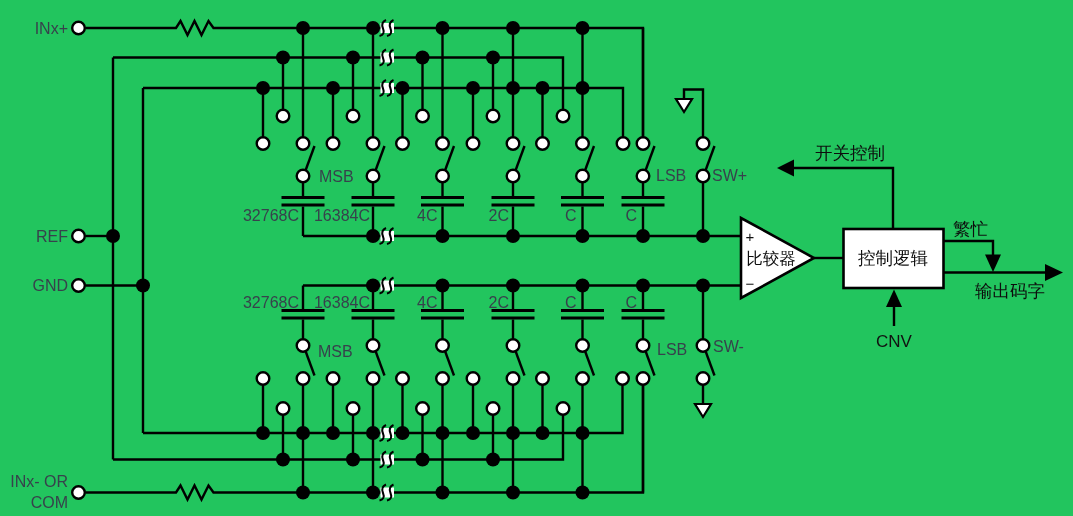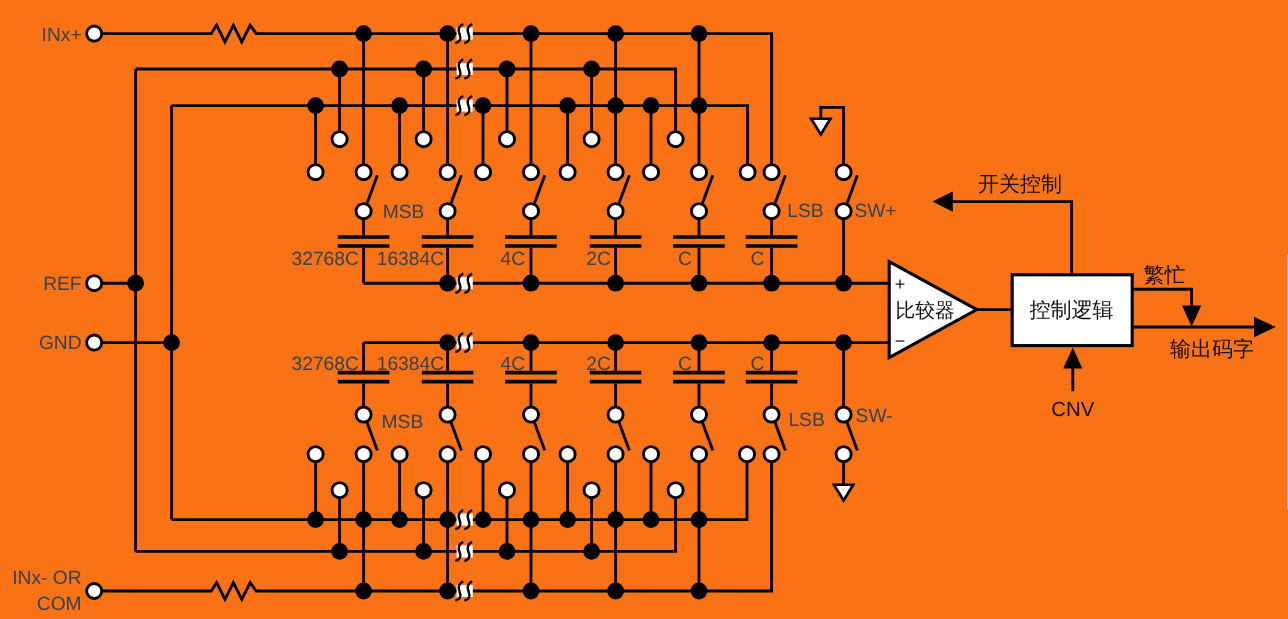--- a/index.html
+++ b/index.html
@@ -1,16 +1,16 @@
 <!DOCTYPE html>
 <html><head>
 <meta charset="utf-8">
 <style>
   html,body{margin:0;padding:0;background:#ffffff;}
-  .stage{position:relative;width:1073px;height:516px;background:#f97316;overflow:hidden;}
+  .stage{position:relative;width:1073px;height:516px;background:#22c55e;overflow:hidden;}
   svg{display:block;}
   svg text{font-family:"Liberation Sans","DejaVu Sans",sans-serif;fill:#37424c;}
   svg text.lat{font-size:16px;}
   svg text.sm{font-size:15px;fill:#111;}
   svg text.cn{font-size:17.5px;fill:#0d0d0d;}
 </style>
 </head>
 <body>
 
 <div class="stage">

